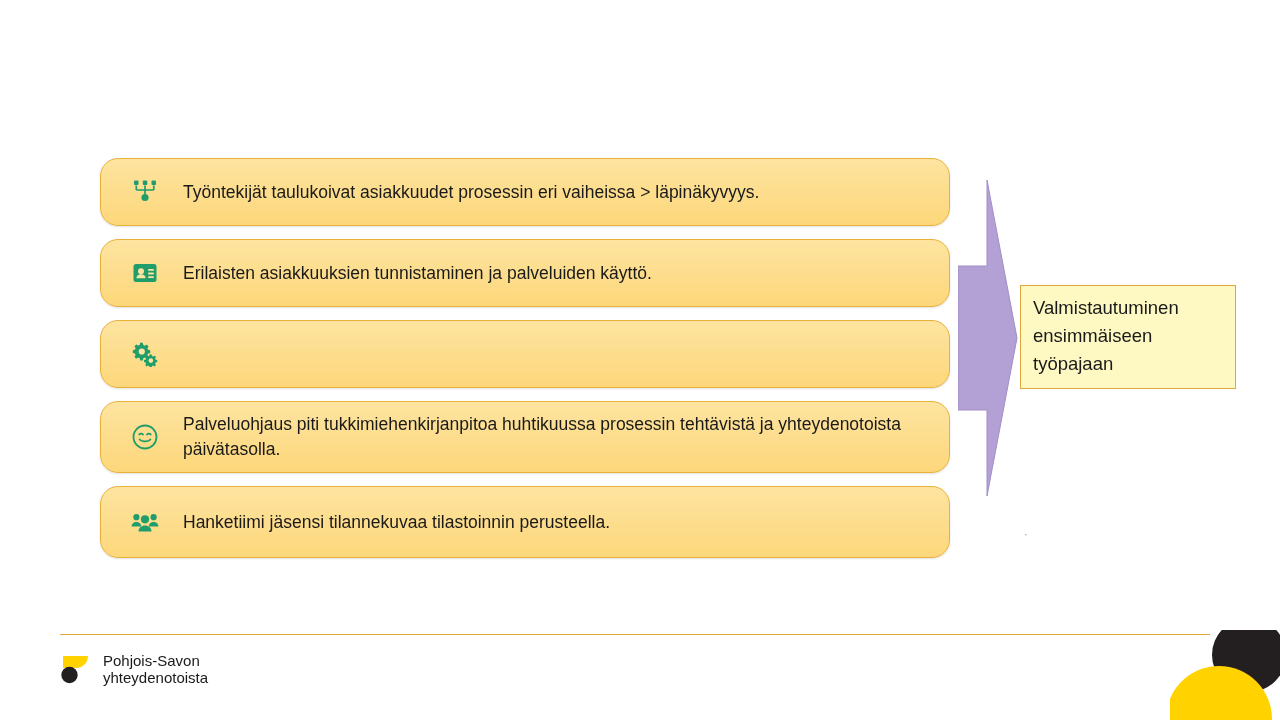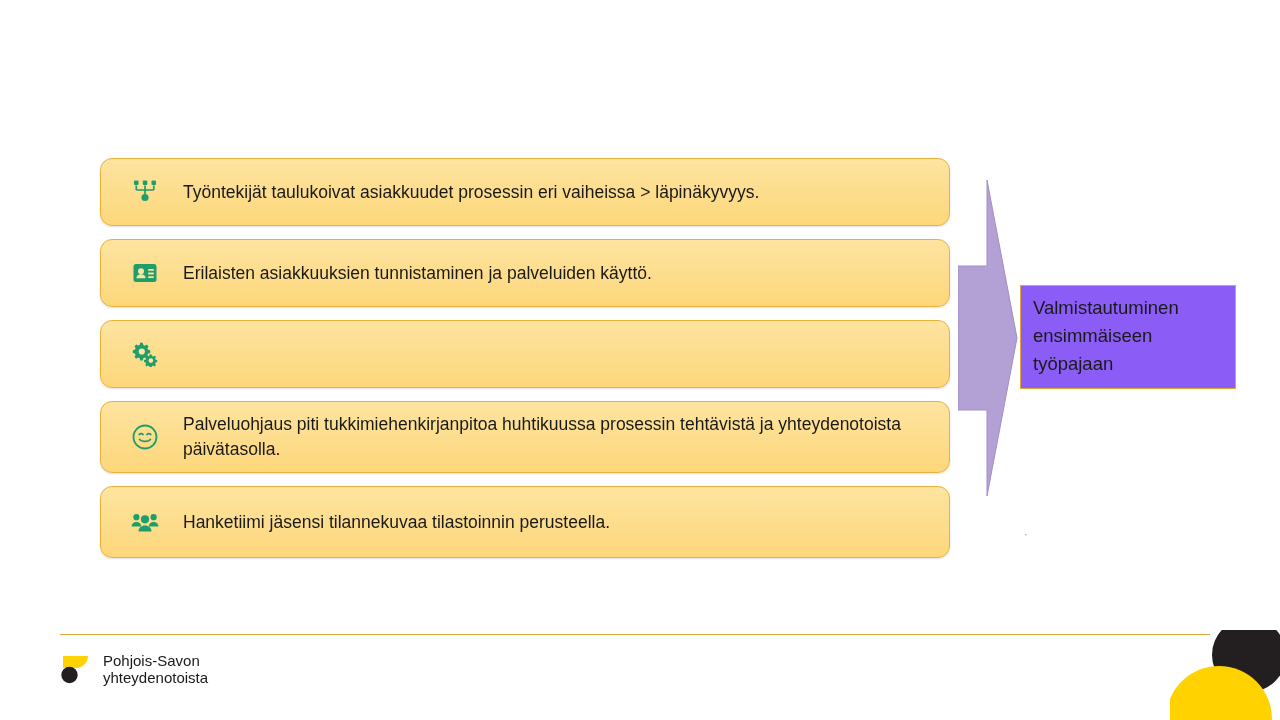--- a/index.html
+++ b/index.html
@@ -25,21 +25,21 @@
     position: absolute;
     left: 100px;
     top: 158px;
     width: 850px;
   }
 
   .card {
     position: relative;
     box-sizing: border-box;
     width: 850px;
-    border-radius: 12px;
+    border-radius: 18px;
     border: 1px solid #e8b23a;
     background: linear-gradient(180deg, #fde4a0 0%, #fddd8c 55%, #fdd77a 100%);
     display: flex;
     align-items: center;
     padding: 0 18px;
     margin-bottom: 13px;
     box-shadow: 0 1px 2px rgba(0,0,0,0.12);
   }
 
   .card-icon {
@@ -72,21 +72,21 @@
     height: 316px;
   }
 
   
   .callout {
     position: absolute;
     left: 1020px;
     top: 285px;
     width: 216px;
     box-sizing: border-box;
-    background: #8b5cf6;
+    background: #fef9c3;
     border: 1px solid #e0a83a;
     padding: 8px 10px 10px 12px;
   }
   .callout-text {
     font-size: 18.5px;
     line-height: 28px;
     color: #1a1a1a;
   }
 
   .tiny-dot {

